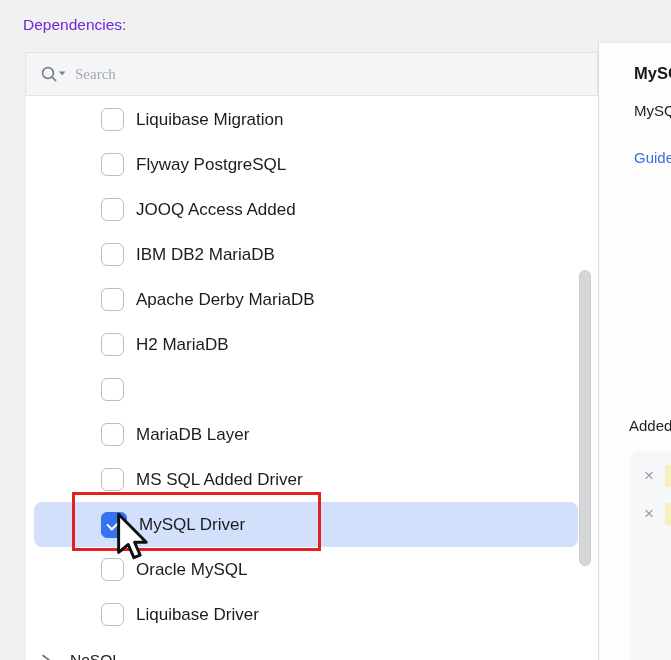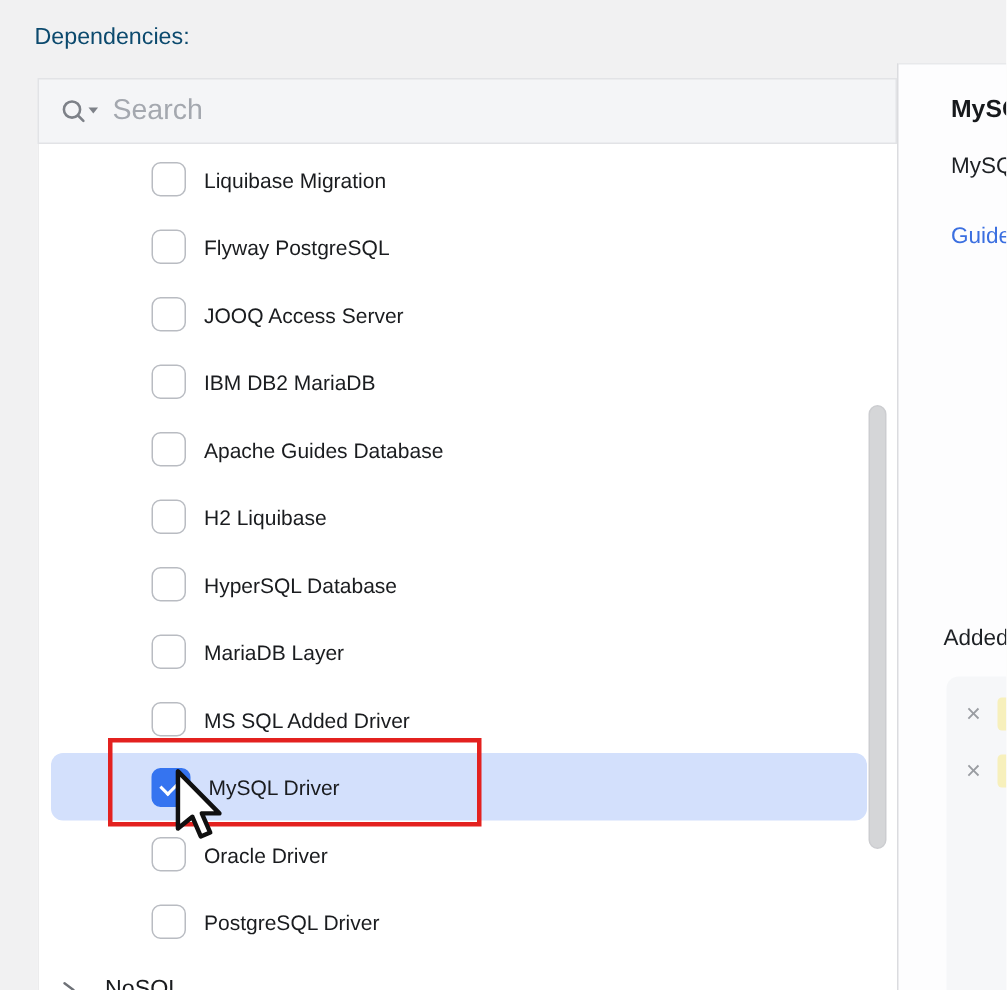--- a/index.html
+++ b/index.html
@@ -4,33 +4,33 @@
 <style>
   * { margin:0; padding:0; box-sizing:border-box; }
   html,body { font-family:"Liberation Sans", sans-serif; }
   #root {
     position:relative; width:671px; height:660px;
     background:#f1f1f2; overflow:hidden;
   }
   
   .header-label {
     position:absolute; left:23px; top:16px;
-    font-size:15.5px; color:#0c4a6e;
+    font-size:15.5px; color:#6d28d9;
   }
   
   .search-bar {
     position:absolute; left:25px; top:52px; width:573px; height:44px;
     background:#f4f5f7; border:1px solid #e2e3e6;
     display:flex; align-items:center; padding-left:13px;
   }
   .search-icon-wrap { width:30px; height:20px; flex:0 0 auto; }
   .search-input {
     flex:1; border:none; outline:none; background:transparent;
-    font-family:Liberation Sans, sans-serif;
-    font-size:19px; color:#404040; padding-left:6px;
+    font-family:Liberation Serif, serif;
+    font-size:15px; color:#404040; padding-left:6px;
   }
   .search-input::placeholder { color:#a4a8af; }
   
   .list-panel {
     position:absolute; left:25px; top:96px; width:573px; height:564px;
     background:#ffffff; border-left:1px solid #ececed; overflow:hidden;
   }
   .dep-list { padding-top:1px; }
   .dep-row {
     display:flex; align-items:center; height:45px; padding-left:75px;
@@ -45,21 +45,21 @@
     display:flex; align-items:center; justify-content:center;
   }
   .dep-row.checked .checkbox {
     width:26px; height:26px; background:#3574f0; border-color:#3574f0;
   }
   .dep-row.checked .checkbox::after {
     content:""; display:block; width:12px; height:6px; margin-top:-3px;
     border-left:2.8px solid #fff; border-bottom:2.8px solid #fff;
     transform:rotate(-45deg);
   }
-  .dep-label { margin-left:12px; font-size:14px; color:#1a1c1f; white-space:nowrap; }
+  .dep-label { margin-left:12px; font-size:17px; color:#1a1c1f; white-space:nowrap; }
   .group-row {
     display:flex; align-items:center; height:45px; padding-left:13px;
   }
   .group-chevron { width:14px; height:14px; flex:0 0 auto; }
   .group-label { margin-left:17px; font-size:15.5px; color:#1a1c1f; }
   
   .scrollbar-thumb {
     position:absolute; left:579px; top:270px; width:12px; height:296px;
     background:#d5d6d8; border-radius:6px; border:1px solid #cccdd0;
   }
@@ -133,66 +133,65 @@
     <span class="dep-label dep-label-slot">Liquibase Migration</span>
   </div>
 
   <div class="dep-row">
     <span class="checkbox"></span>
     <span class="dep-label dep-label-slot">Flyway PostgreSQL</span>
   </div>
 
   <div class="dep-row">
     <span class="checkbox"></span>
-    <span class="dep-label dep-label-slot">JOOQ Access Server</span>
+    <span class="dep-label dep-label-slot">JOOQ Access Added</span>
   </div>
 
   <div class="dep-row">
     <span class="checkbox"></span>
     <span class="dep-label dep-label-slot">IBM DB2 MariaDB</span>
   </div>
 
   <div class="dep-row">
     <span class="checkbox"></span>
-    <span class="dep-label dep-label-slot">Apache Guides Database</span>
-  </div>
-
-  <div class="dep-row">
-    <span class="checkbox"></span>
-    <span class="dep-label dep-label-slot">H2 Liquibase</span>
-  </div>
-
-  <div class="dep-row">
-    <span class="checkbox"></span>
-    <span class="dep-label dep-label-slot">HyperSQL Database</span>
+    <span class="dep-label dep-label-slot">Apache Derby MariaDB</span>
+  </div>
+
+  <div class="dep-row">
+    <span class="checkbox"></span>
+    <span class="dep-label dep-label-slot">H2 MariaDB</span>
+  </div>
+
+  <div class="dep-row">
+    <span class="checkbox"></span>
   </div>
 
   <div class="dep-row">
     <span class="checkbox"></span>
     <span class="dep-label dep-label-slot">MariaDB Layer</span>
   </div>
 
   <div class="dep-row">
     <span class="checkbox"></span>
     <span class="dep-label dep-label-slot">MS SQL Added Driver</span>
   </div>
 
   <div class="dep-row checked highlighted">
     <span class="checkbox"></span>
     <span class="dep-label dep-label-slot">MySQL Driver</span>
   </div>
 
   <div class="dep-row">
     <span class="checkbox"></span>
-    <span class="dep-label dep-label-slot">Oracle Driver</span>
-  </div>
-
-  <div class="dep-row">
-    <span class="checkbox"></span>
-    <span class="dep-label dep-label-slot">PostgreSQL Driver</span>
+    <span class="dep-label dep-label-slot">Oracle MySQL</span>
+  </div>
+
+  <div class="dep-row">
+    <span class="checkbox"></span>
+    <span class="dep-label dep-label-slot">Liquibase Driver</span>
   </div>
 </div>
     <div class="group-row">
       <span class="group-chevron">
         <svg width="14" height="14" viewBox="0 0 14 14">
           <polyline points="4,2.5 10,7 4,11.5" fill="none" stroke="#6e7177" stroke-width="1.6" stroke-linecap="round" stroke-linejoin="round"></polyline>
         </svg>
       </span>
       <span class="group-label">NoSQL</span>
     </div>

